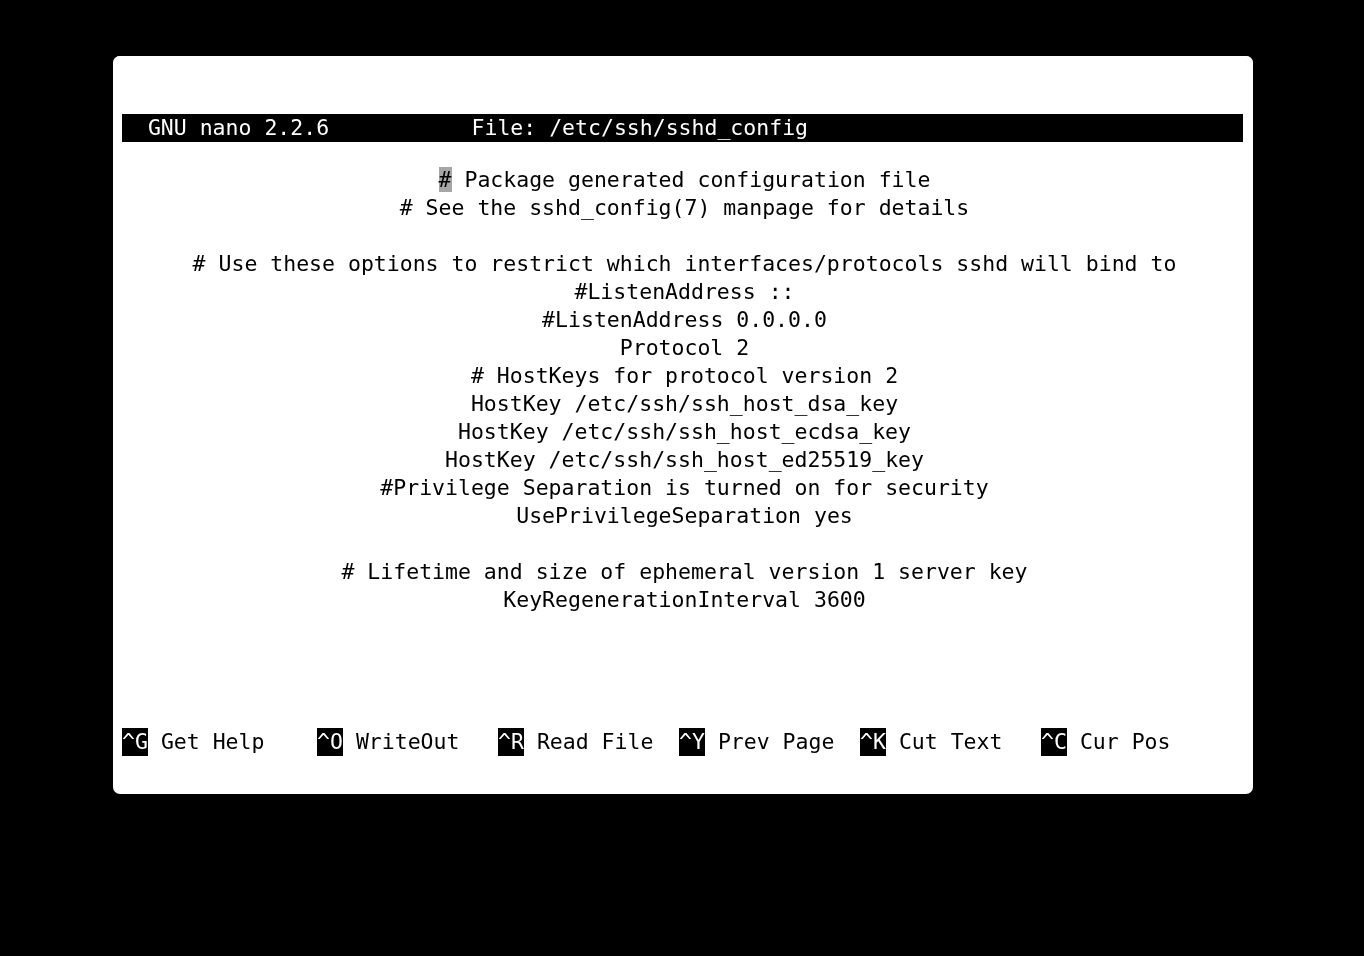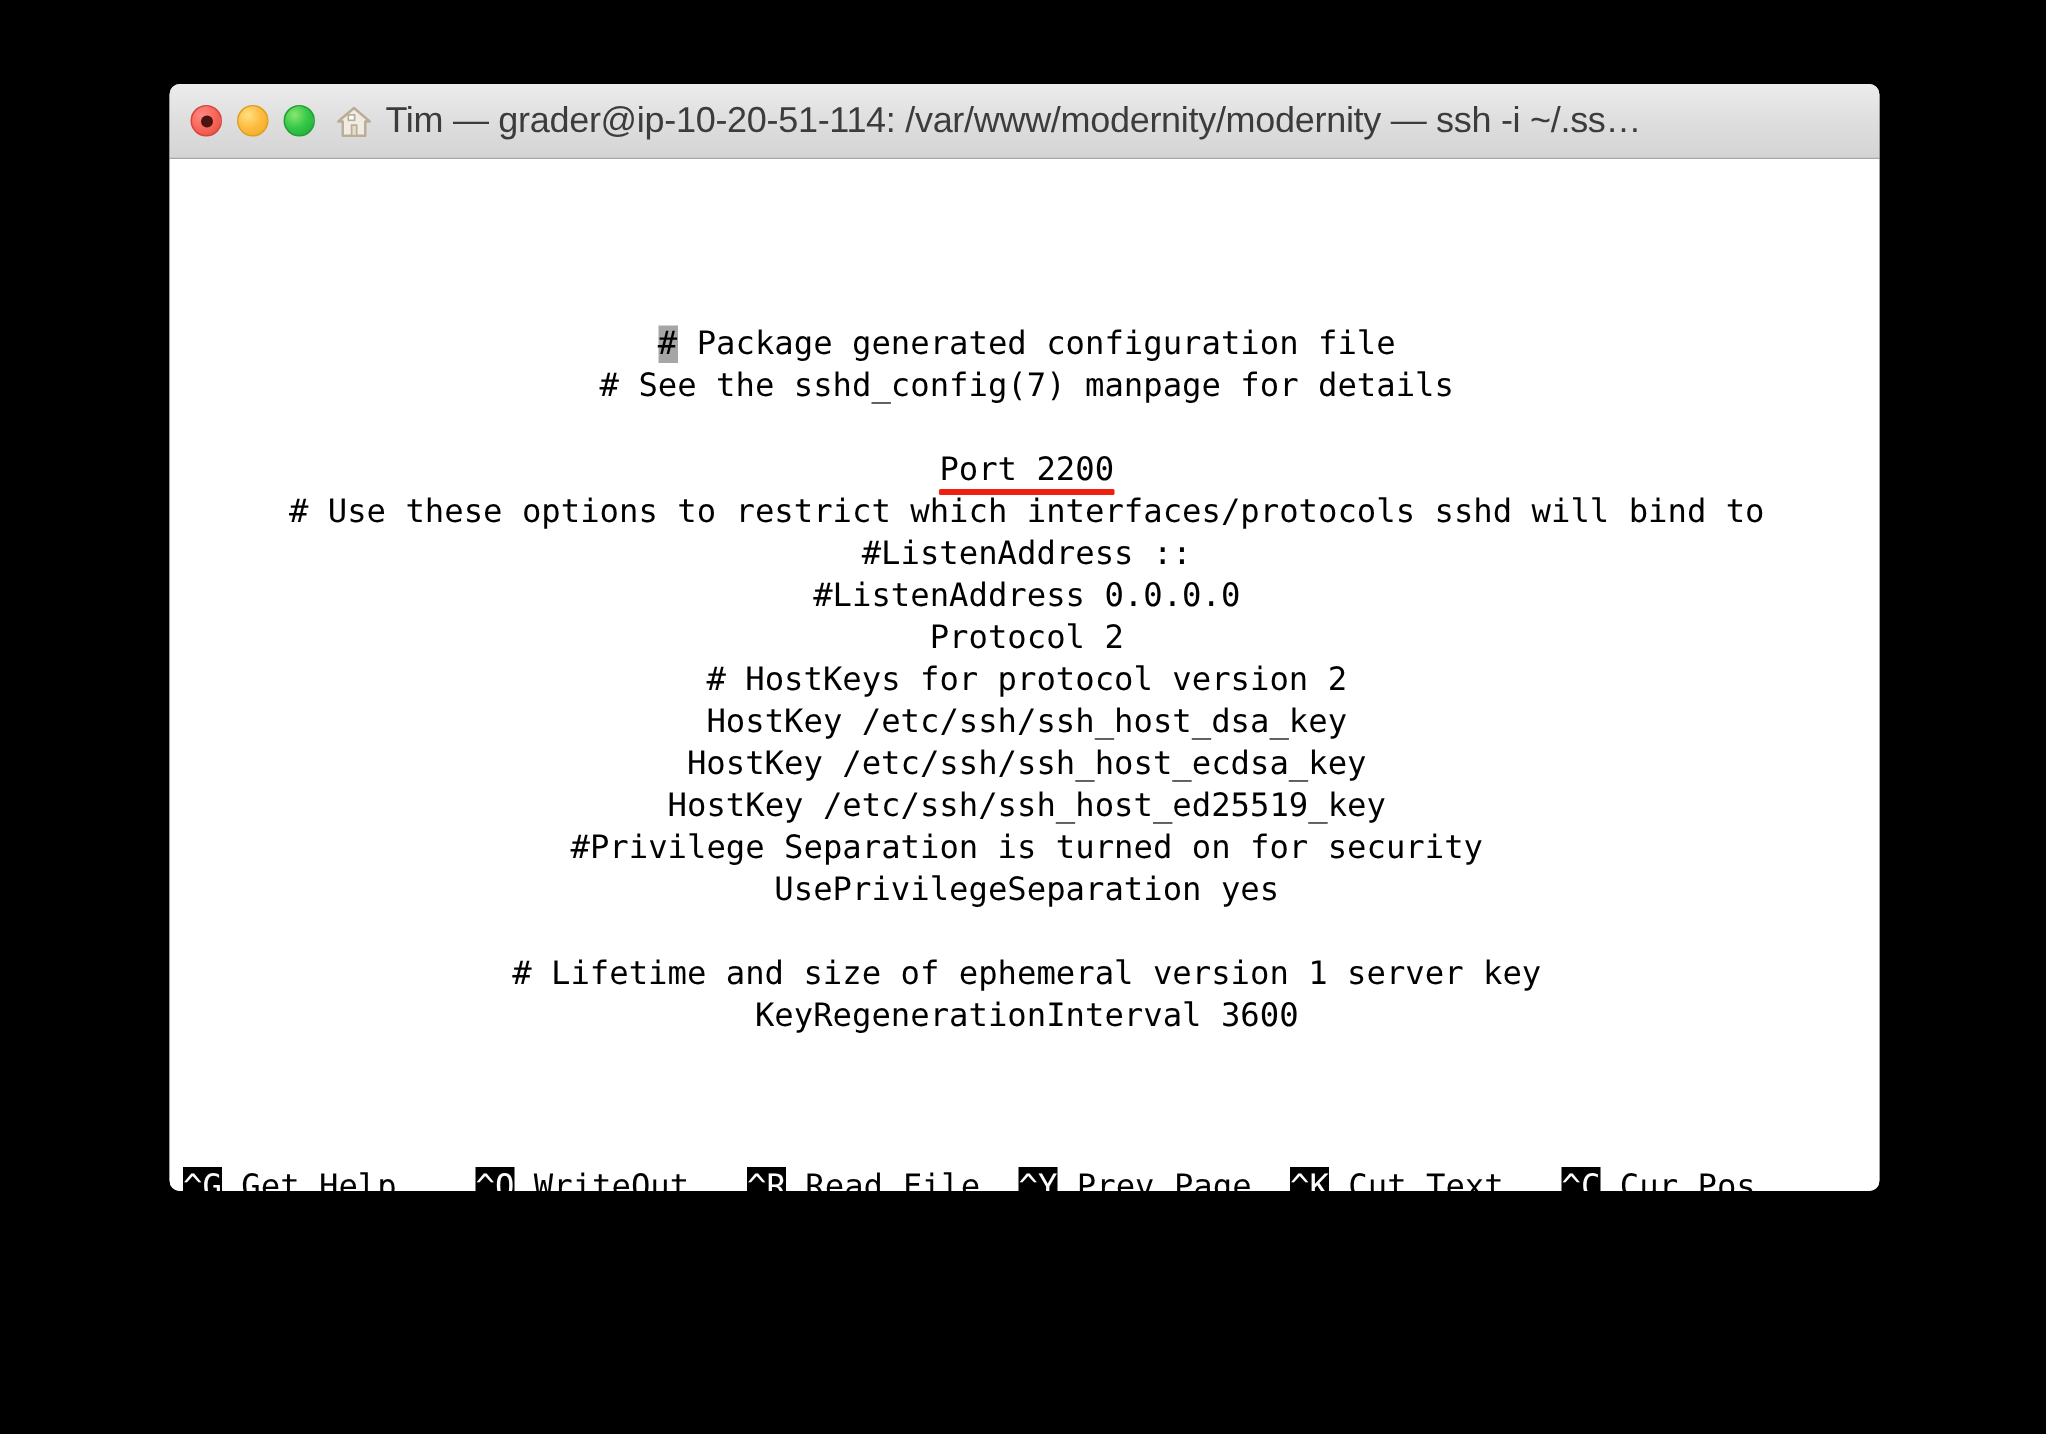--- a/index.html
+++ b/index.html
@@ -194,46 +194,29 @@
   .col-w3 { width: 181px; }
   .col-w4 { width: 181px; }
   .col-w5 { width: 181px; }
   .col-w6 { width: 170px; }
 </style>
 </head>
 <body>
 
 <div id="terminal-window">
 
-  <div id="titlebar">
-    <div class="traffic-lights">
-      <span class="light close"></span>
-      <span class="light minimize"></span>
-      <span class="light zoom"></span>
-    </div>
-
-    <span id="home-icon">
-      <svg width="24" height="22" viewBox="0 0 24 22" xmlns="http://www.w3.org/2000/svg">
-        <path d="M12 2 L22.5 11 L19.5 11 L19.5 20.5 L4.5 20.5 L4.5 11 L1.5 11 Z" fill="#f0ece4" stroke="#b9ad96" stroke-width="1.6" stroke-linejoin="round"></path>
-        <rect x="8.2" y="6.6" width="4.2" height="3.6" fill="#ffffff" stroke="#b9ad96" stroke-width="1.1"></rect>
-        <rect x="10.4" y="13.4" width="3.4" height="7.1" fill="#e4dccb" stroke="#b9ad96" stroke-width="1.1"></rect>
-      </svg>
-    </span>
-
-    <div id="titlebar-title">Tim — grader@ip-10-20-51-114: /var/www/modernity/modernity — ssh -i ~/.ss…</div>
-  </div>
 
   <div id="terminal-body">
 
+    <div id="nano-header"><span>  GNU nano 2.2.6           File: /etc/ssh/sshd_config</span></div>
 
     <div id="nano-content">
       <div class="nano-line"><span class="cursor-cell">#</span><span> Package generated configuration file</span></div>
       <div class="nano-line"># See the sshd_config(7) manpage for details</div>
       <div class="nano-line"></div>
-      <div class="nano-line"><span class="annot-underline">Port 2200</span></div>
       <div class="nano-line"># Use these options to restrict which interfaces/protocols sshd will bind to</div>
       <div class="nano-line">#ListenAddress ::</div>
       <div class="nano-line">#ListenAddress 0.0.0.0</div>
       <div class="nano-line">Protocol 2</div>
       <div class="nano-line"># HostKeys for protocol version 2</div>
       <div class="nano-line">HostKey /etc/ssh/ssh_host_dsa_key</div>
       <div class="nano-line">HostKey /etc/ssh/ssh_host_ecdsa_key</div>
       <div class="nano-line">HostKey /etc/ssh/ssh_host_ed25519_key</div>
       <div class="nano-line">#Privilege Separation is turned on for security</div>
       <div class="nano-line">UsePrivilegeSeparation yes</div>

